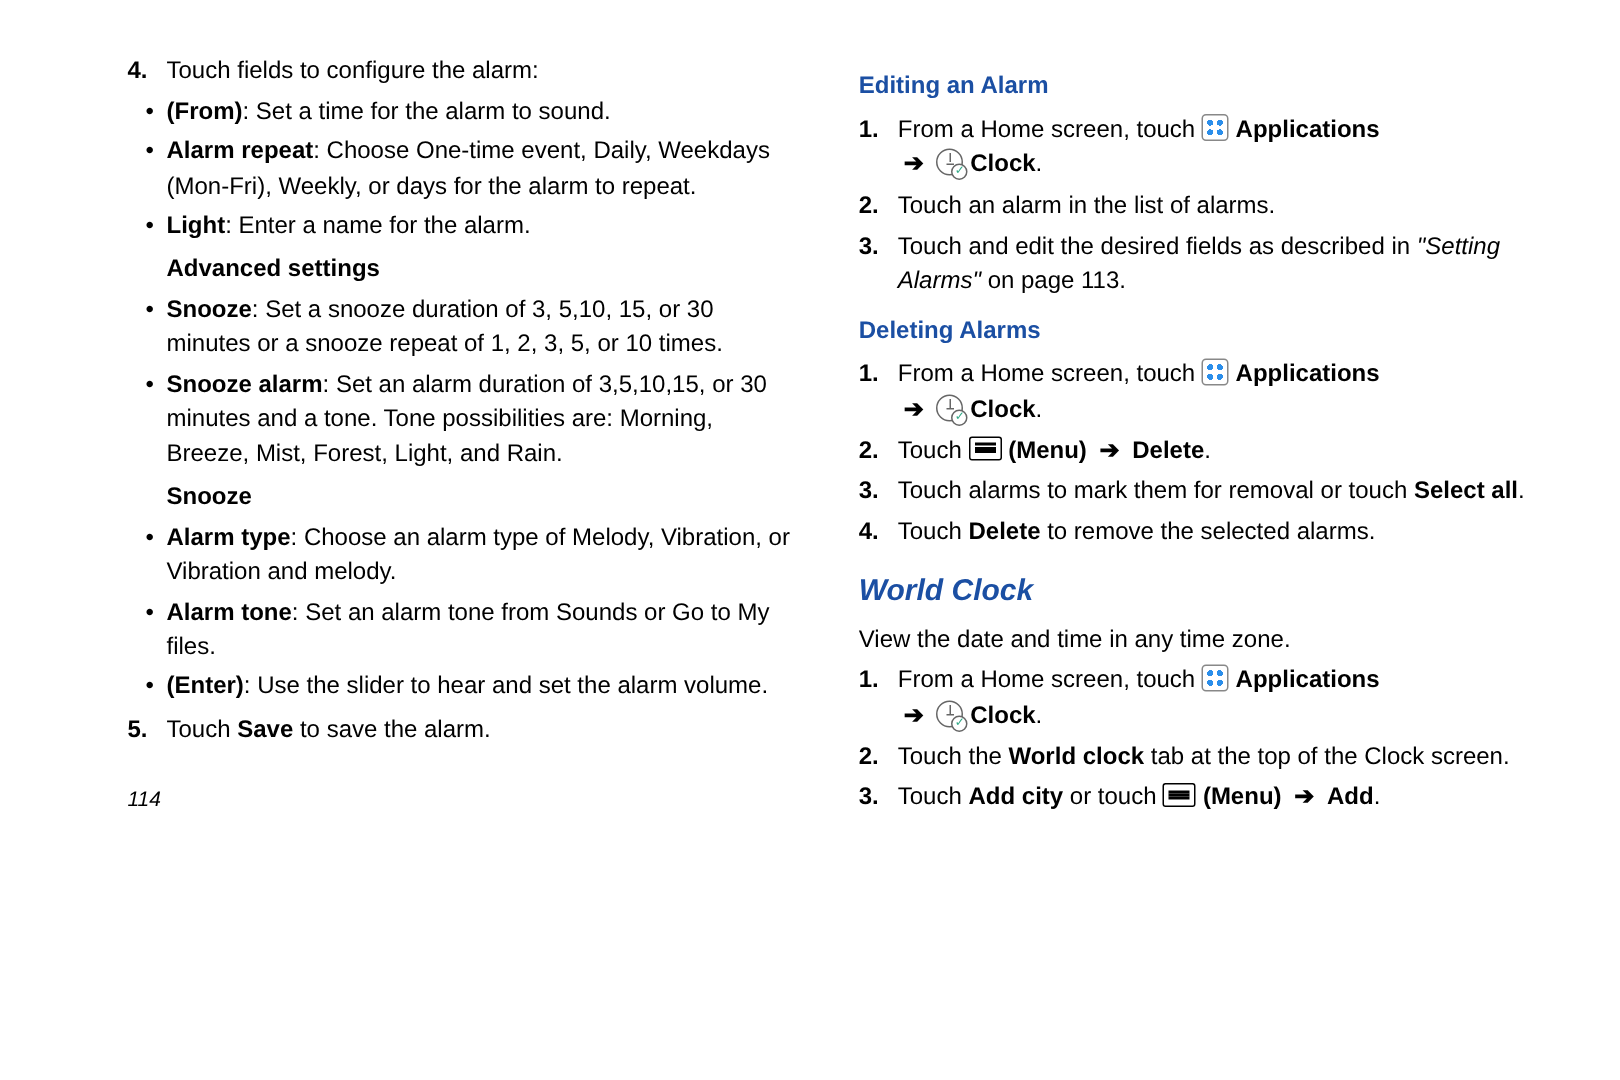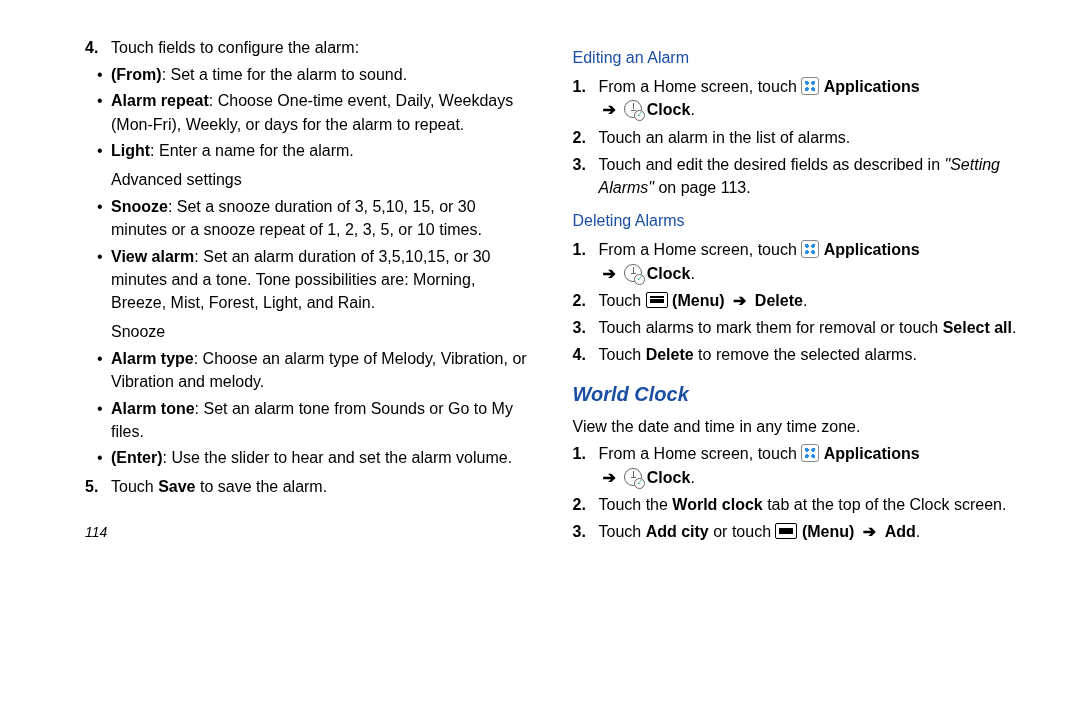--- a/index.html
+++ b/index.html
@@ -13,22 +13,22 @@
     color: #000;
     background: #fff;
   }
   .columns { display: flex; gap: 40px; }
   .col { flex: 1; }
   .ol-item { display: flex; margin-bottom: 4px; }
   .ol-num { font-weight: bold; width: 26px; flex-shrink: 0; }
   .ol-body { flex: 1; }
   .bullet-item { display: flex; margin: 3px 0 3px 12px; }
   .bullet-dot { width: 14px; flex-shrink: 0; }
-  .subhead-bold { font-weight: normal; margin: 6px 0 4px 26px; }
-  .h3-blue { color: #1b4fa3; font-weight: normal; margin: 10px 0 6px 0; font-size: 16px; }
+  .subhead-bold { font-weight: bold; margin: 6px 0 4px 26px; }
+  .h3-blue { color: #1b4fa3; font-weight: bold; margin: 10px 0 6px 0; font-size: 16px; }
   .h2-italic { color: #1b4fa3; font-style: italic; font-weight: bold; font-size: 20px; margin: 14px 0 6px 0; }
   .pagenum { font-size: 14px; margin-top: 24px; font-style: italic; }
   .italic-ref { font-style: italic; }
   .bold { font-weight: bold; }
   .arrow { font-weight: bold; display: inline-block; padding: 0 4px; }
   .icon-apps {
     display: inline-block;
     width: 18px; height: 18px;
     vertical-align: -3px;
     border: 1px solid #888; border-radius: 3px;
@@ -95,21 +95,21 @@
     </div>
 
     <div class="subhead-bold">Advanced settings</div>
 
     <div class="bullet-item">
       <div class="bullet-dot">•</div>
       <div><span class="bold">Snooze</span><span>: Set a snooze duration of 3, 5,10, 15, or 30 minutes or a snooze repeat of 1, 2, 3, 5, or 10 times.</span></div>
     </div>
     <div class="bullet-item">
       <div class="bullet-dot">•</div>
-      <div><span class="bold">View alarm</span><span>: Set an alarm duration of 3,5,10,15, or 30 minutes and a tone. Tone possibilities are: Morning, Breeze, Mist, Forest, Light, and Rain.</span></div>
+      <div><span class="bold">Snooze alarm</span><span>: Set an alarm duration of 3,5,10,15, or 30 minutes and a tone. Tone possibilities are: Morning, Breeze, Mist, Forest, Light, and Rain.</span></div>
     </div>
 
     <div class="subhead-bold">Snooze</div>
 
     <div class="bullet-item">
       <div class="bullet-dot">•</div>
       <div><span class="bold">Alarm type</span><span>: Choose an alarm type of Melody, Vibration, or Vibration and melody.</span></div>
     </div>
     <div class="bullet-item">
       <div class="bullet-dot">•</div>

